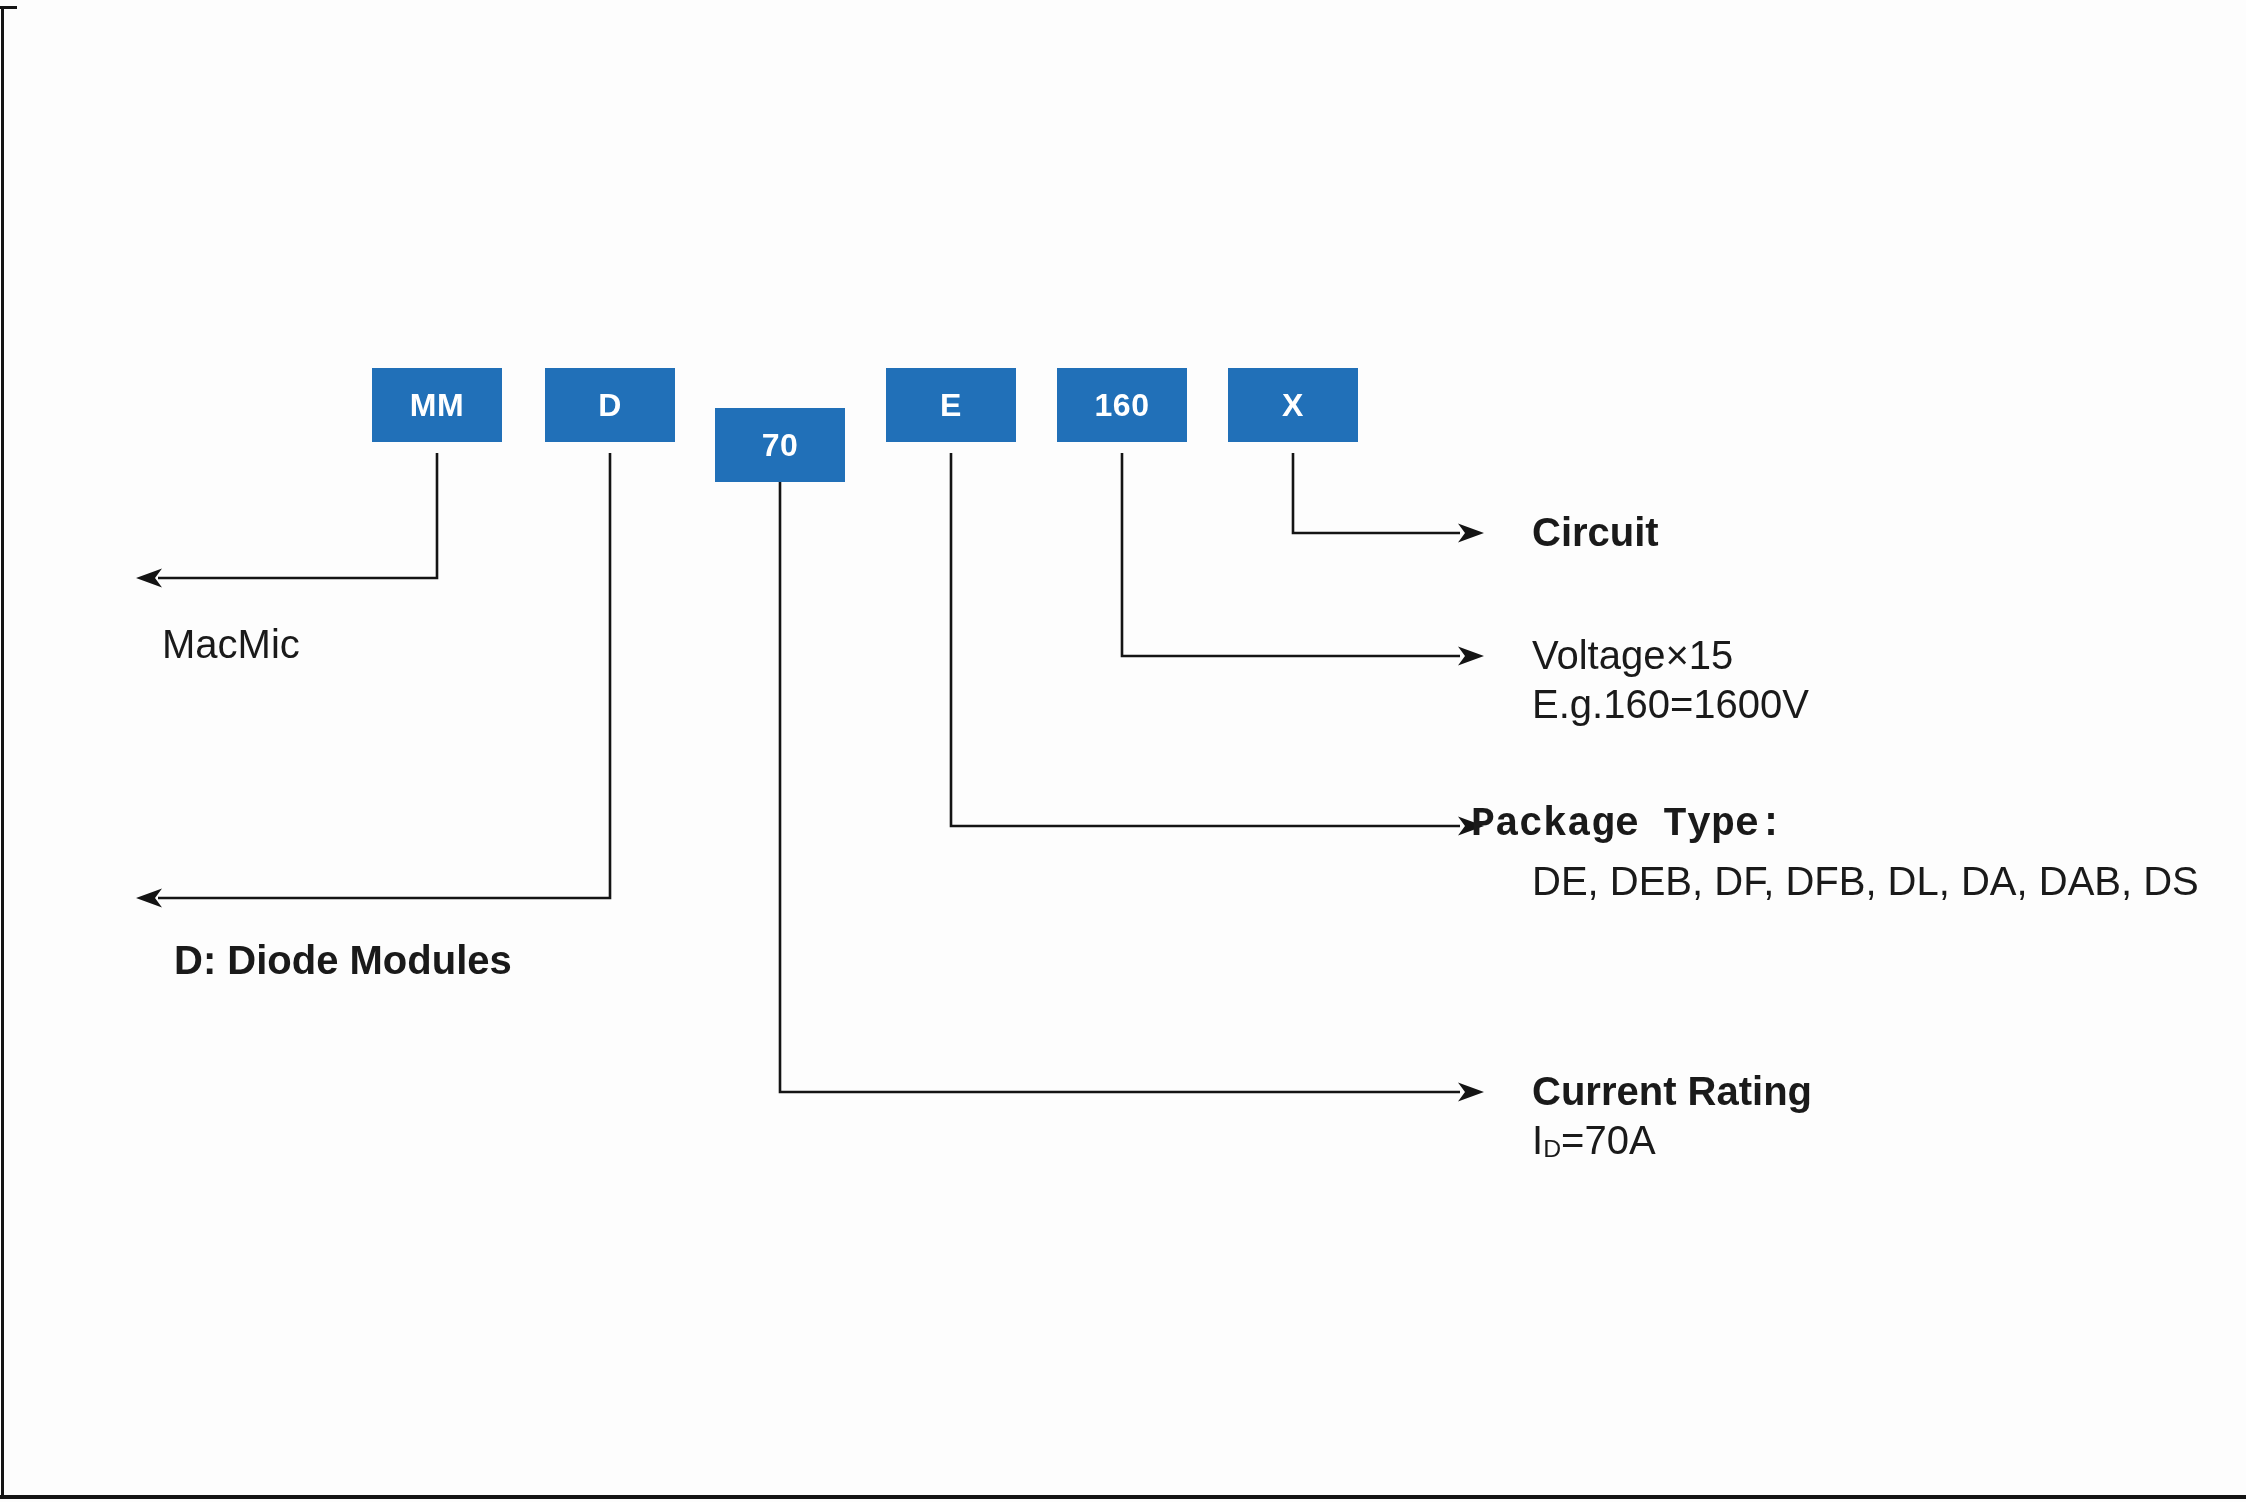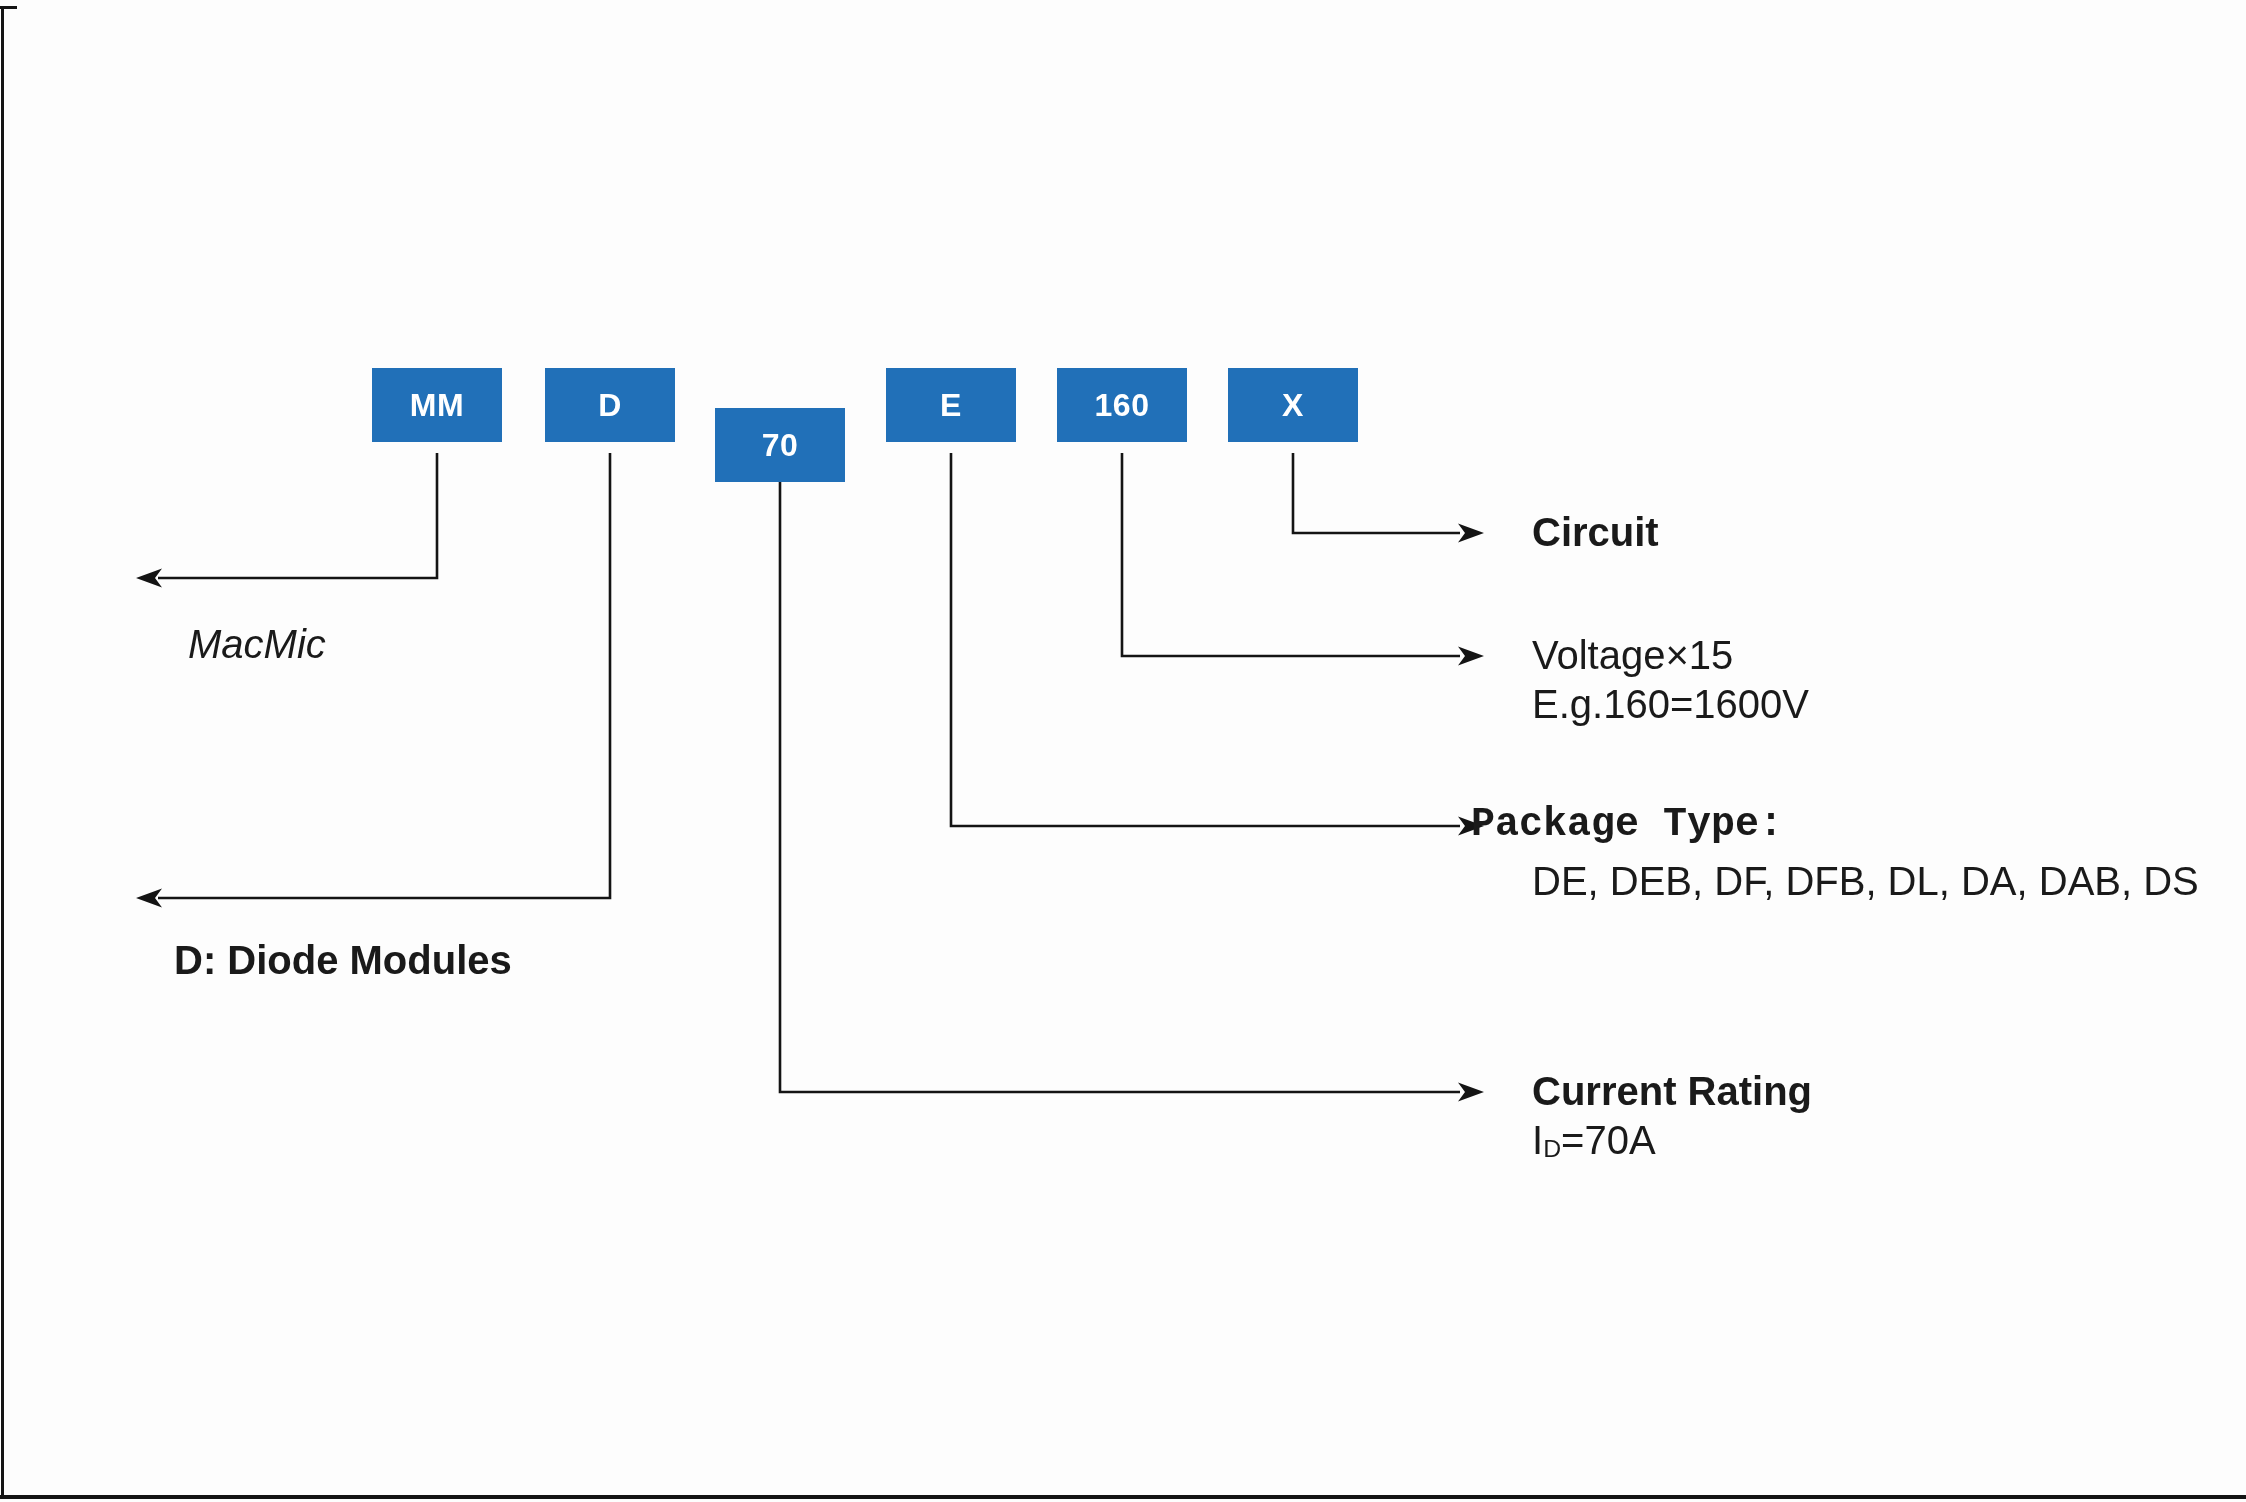--- a/index.html
+++ b/index.html
@@ -67,21 +67,21 @@
   
   .label {
     position: absolute;
     white-space: nowrap;
     font-size: 40px;
     line-height: 1;
     transform: translateY(-52%);
   }
   .label.bold { font-weight: bold; }
 
-  #label-macmic          { left: 188px;  top: 645px; font-style: italic;  }
+  #label-macmic          { left: 162px;  top: 645px;  }
   #label-diode-modules   { left: 174px;  top: 961px; font-weight: bold;  }
   #label-circuit         { left: 1532px; top: 533px;  }
   #label-voltage         { left: 1532px; top: 656px;  }
   #label-voltage-example { left: 1532px; top: 705px;  }
   #label-package-type    { left: 1471px; top: 826px; font-family: Liberation Mono, monospace;  }
   #label-package-options { left: 1532px; top: 882px;  }
   #label-current-rating  { left: 1532px; top: 1092px; }
   #label-current-value   { left: 1532px; top: 1142px; }
 
   .subscript {

